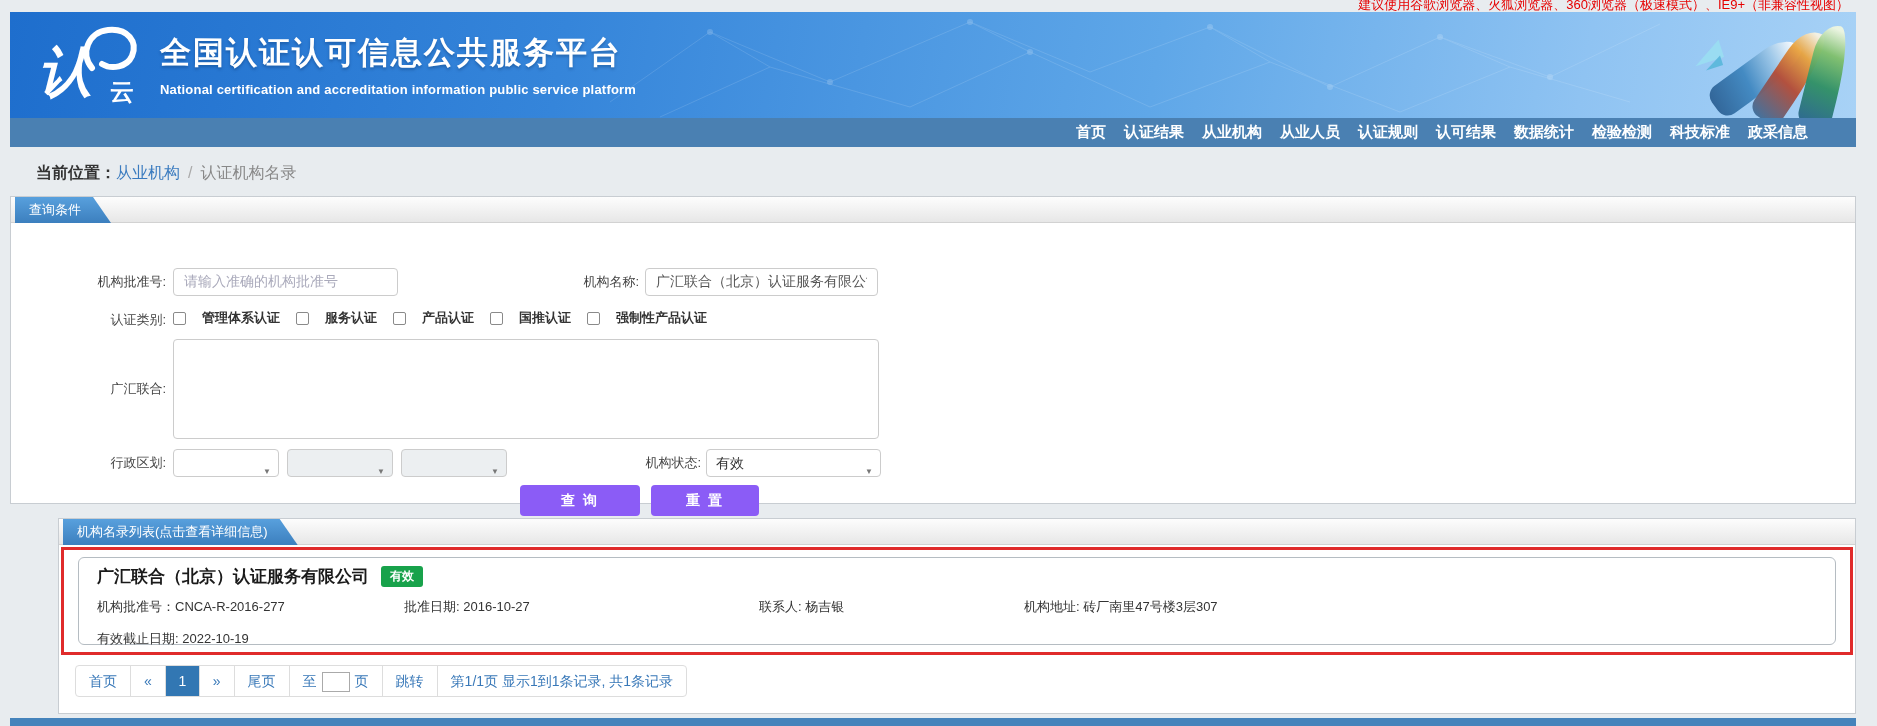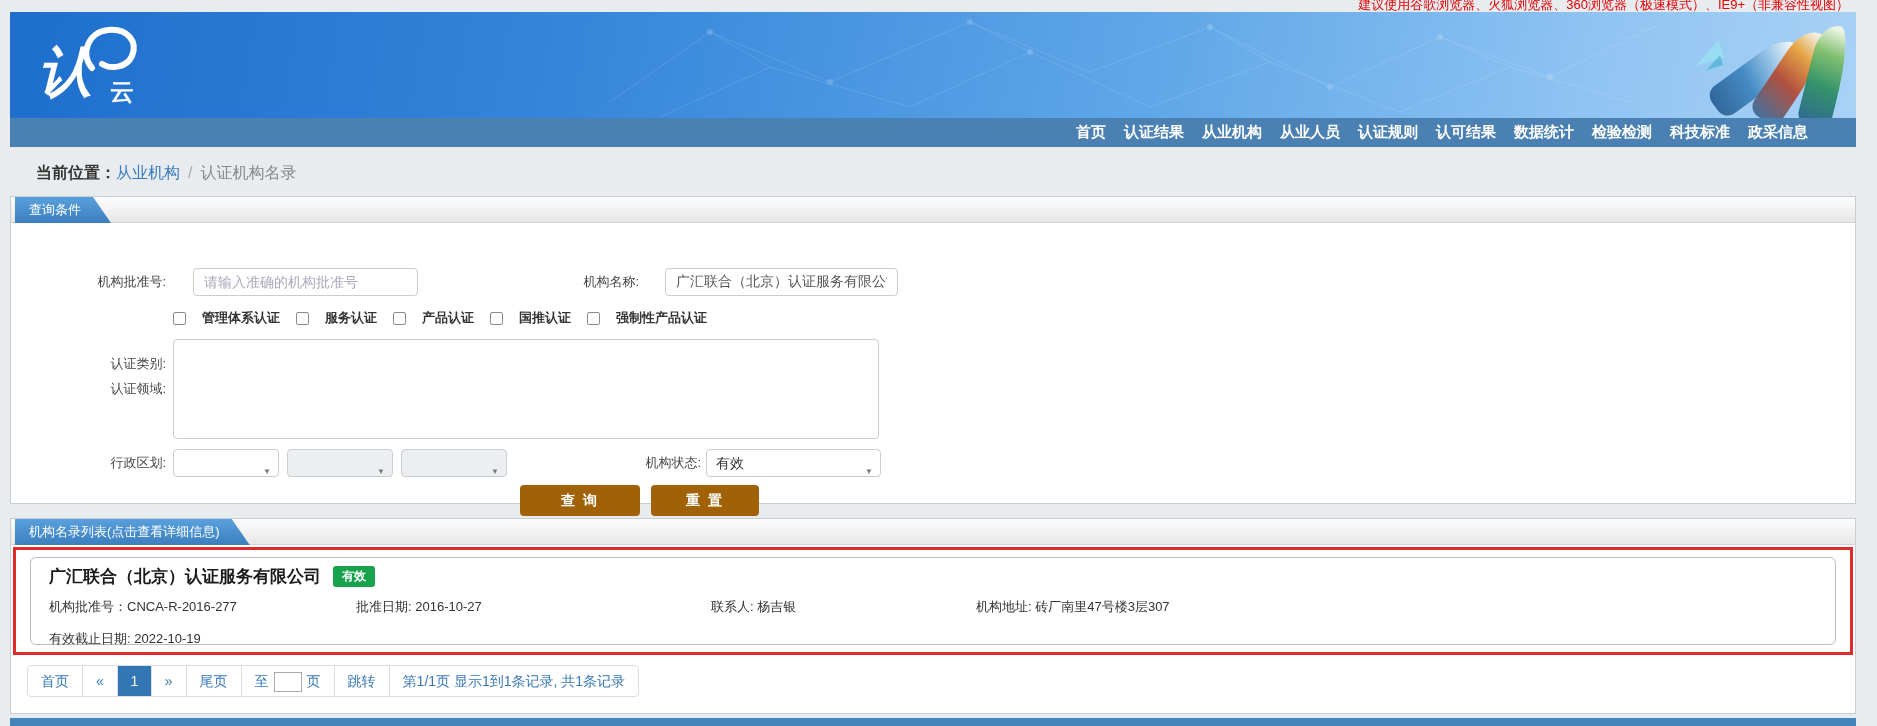--- a/index.html
+++ b/index.html
@@ -52,50 +52,50 @@
   .panel { background:#fff; border:1px solid #c8cdd2; }
   .panel-head { height:26px; background:linear-gradient(#fdfdfd,#e7e7e7); border-bottom:1px solid #d2d2d2; position:relative; }
   .tab { position:absolute; left:4px; top:0; height:26px; line-height:26px; padding:0 30px 16px 14px;
          background:linear-gradient(#58a0dd,#3c7fbe); color:#fff; font-size:13px;
          clip-path:polygon(0 0, calc(100% - 18px) 0, 100% 100%, 0 100%); cursor:pointer; white-space:nowrap; }
 
   .query-panel { height:308px; }
   .form { position:relative; height:281px; font-size:13px; color:#444; }
   .flabel { position:absolute; width:155px; text-align:right; }
   .inp { position:absolute; height:28px; border:1px solid #ccc; border-radius:4px; padding:0 10px;
-         font-size:14px; color:#555; font-family:Liberation Sans, sans-serif;margin-left:20px; }
+         font-size:14px; color:#555; font-family:Liberation Serif, serif; }
   .inp::placeholder { color:#aab; }
   #lab-approval { top:44px; left:0; line-height:30px; }
   #inp-approval { top:45px; left:162px; width:225px; }
   #lab-name { top:44px; left:430px; width:198px; text-align:right; line-height:30px; }
   #inp-name { top:45px; left:634px; width:233px; }
-  #lab-cat { top:88px; left:0;margin-top:44px; }
+  #lab-cat { top:88px; left:0; }
   .cats { position:absolute; top:86px; left:162px; display:flex; gap:16px; }
   .cb { display:flex; align-items:center; gap:16px; font-weight:bold; color:#333; cursor:pointer; }
   .cb .box { width:13px; height:13px; border:1px solid #8a8a8a; background:#fff; border-radius:2px; }
   #lab-field { top:116px; left:0; height:100px; line-height:100px; }
   .ta { position:absolute; top:116px; left:162px; width:706px; height:100px; border:1px solid #ccc;
         border-radius:4px; resize:none; font-family:inherit; font-size:14px; padding:6px 10px; }
   #lab-region { top:226px; left:0; line-height:28px; }
   .sel { position:absolute; top:226px; height:28px; border:1px solid #ccc; border-radius:4px;
          background:#fff; font-size:14px; color:#333; line-height:26px; padding:0 20px 0 9px; cursor:pointer; }
   .sel .caret { position:absolute; right:7px; top:9px; font-size:8px; color:#777; }
   .sel.disabled { background:#eceff1; cursor:default; }
   #sel-prov { left:162px; width:106px; }
   #sel-city { left:276px; width:106px; }
   #sel-dist { left:390px; width:106px; }
   #lab-status { top:226px; left:560px; width:130px; text-align:right; line-height:28px; }
   #sel-status { left:695px; width:175px; }
-  .btn { position:absolute; top:262px; height:31px; background:#a16207; color:#fff; border:none;
+  .btn { position:absolute; top:262px; height:31px; background:#8b5cf6; color:#fff; border:none;
          border-radius:4px; font-size:14px; font-weight:bold; letter-spacing:2px; cursor:pointer;
          font-family:inherit; }
   #btn-search { left:509px; width:120px; }
   #btn-reset { left:640px; width:108px; }
 
-  .results-panel { height:196px; margin-top:14px; }
+  .results-panel { height:196px; margin-top:14px;margin-left:48px; }
   .red-box { position:absolute; left:2px; right:2px; top:28px; height:108px;
              border:3px solid #e02b2b; background:#fff; }
   .results-panel { position:relative; }
   .card { position:absolute; left:14px; right:14px; top:7px; bottom:7px; border:1px solid #b5bcc2;
           border-radius:6px; padding:7px 18px; cursor:pointer; background:#fff; }
   .card-title-row { display:flex; align-items:center; gap:12px; }
   .card-title { font-size:17px; font-weight:bold; color:#1a1a1a; }
   .badge { background:#18a24b; color:#fff; font-size:12px; font-weight:bold; padding:2px 9px; border-radius:3px; }
   .card-grid { display:grid; grid-template-columns:307px 355px 265px 1fr; row-gap:14px; margin-top:10px;
                font-size:13px; color:#333; }
@@ -136,20 +136,24 @@
           <circle cx="1540" cy="65" r="3"></circle>
       </g>
     </svg>
     <div class="logo">
       <span class="ren">认</span>
       <svg width="70" height="60" viewBox="0 0 70 60">
         <path d="M14,44 C2,30 10,8 30,6 C50,4 60,18 54,32 C49,43 34,46 24,40" stroke="#ffffff" stroke-width="6" fill="none" stroke-linecap="round"></path>
       </svg>
       <span class="yun">云</span>
     </div>
+    <div class="titles">
+      <div class="title-cn">全国认证认可信息公共服务平台</div>
+      <div class="title-en">National certification and accreditation information public service platform</div>
+    </div>
     <div class="collage">
       <div class="strip s3"></div>
         <div class="strip s2"></div>
         <div class="strip s1"></div>
       <div class="arrow"></div>
       <div class="arrow2"></div>
     </div>
   </header>
 
   <nav>
@@ -196,21 +200,21 @@
         <label class="cb">
             <span class="box"></span>
             <span>国推认证</span>
           </label>
         <label class="cb">
             <span class="box"></span>
             <span>强制性产品认证</span>
           </label>
       </div>
 
-      <div class="flabel" id="lab-field">认证领域:</div>
+      <div class="flabel" id="lab-field">广汇联合:</div>
       <textarea class="ta" style=""></textarea>
 
       <div class="flabel" id="lab-region">行政区划:</div>
       <div class="sel" id="sel-prov">
           <span class="caret">▼</span>
         </div>
       <div class="sel disabled" id="sel-city">
           <span class="caret">▼</span>
         </div>
       <div class="sel disabled" id="sel-dist">

